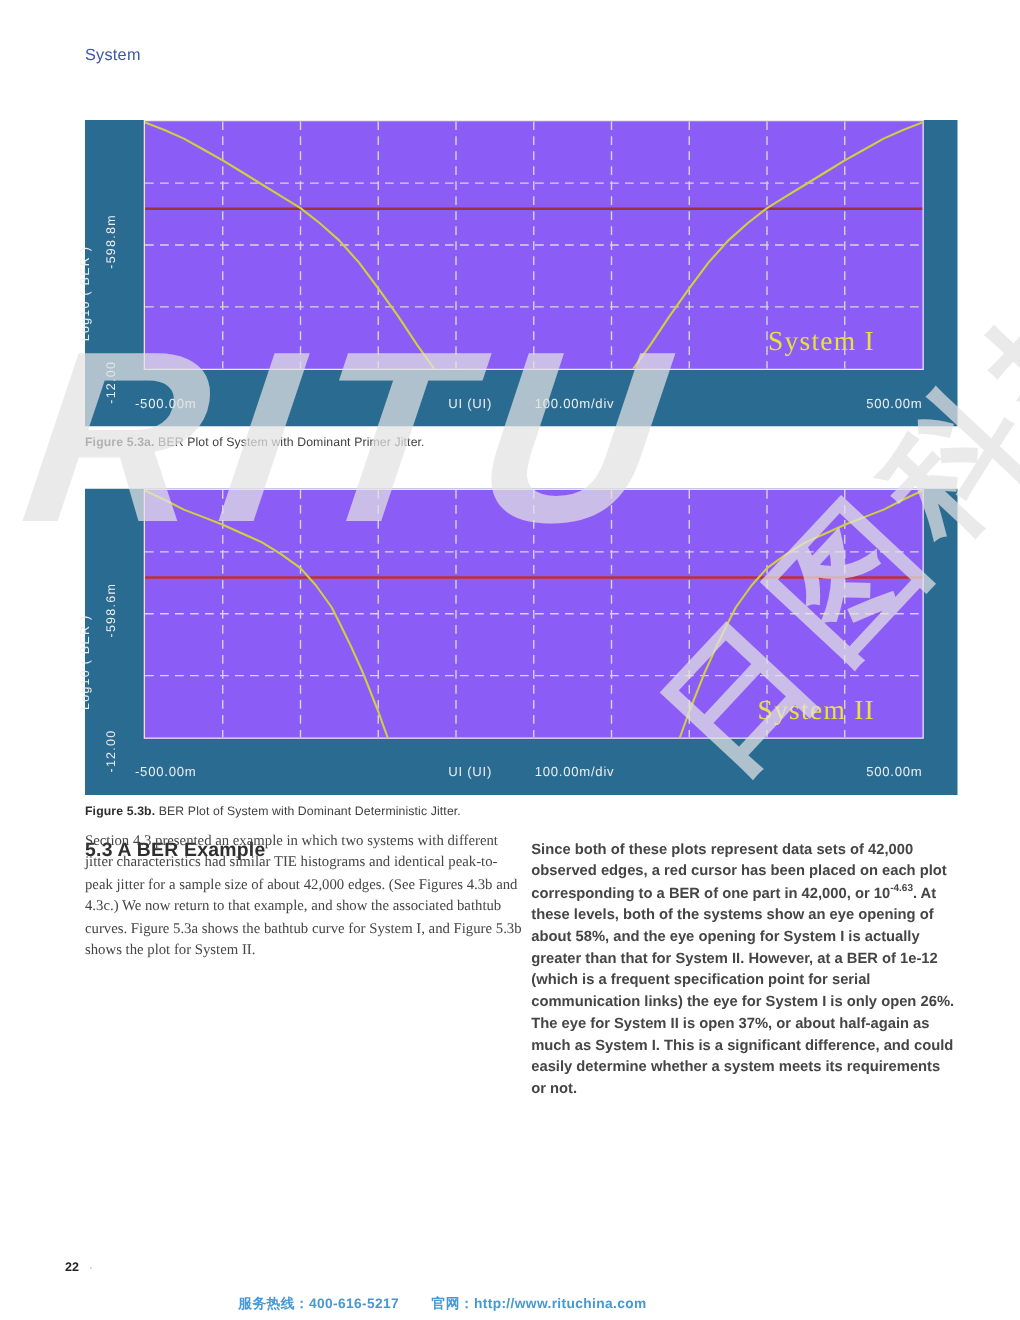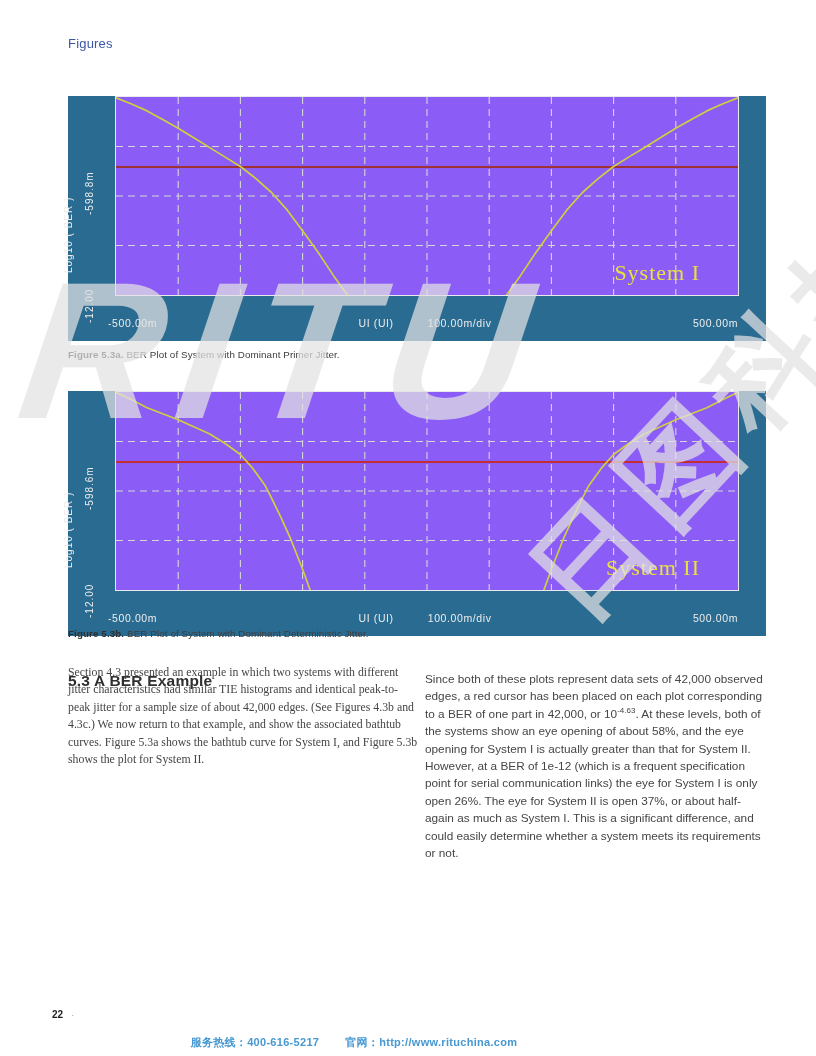--- a/index.html
+++ b/index.html
@@ -43,34 +43,34 @@
     font-size:10.5px; color:#ededed; letter-spacing:0.6px; white-space:nowrap;
   }
   .xcenter { display:flex; gap:34px; }
 
   
   .caption {
     position:absolute; left:68px; margin:0;
     font-size:9.8px; color:#3d3d3d; letter-spacing:0.1px;
   }
   #caption-a { top:349px; }
-  #caption-b { top:628px;text-align:center; }
+  #caption-b { top:644px;text-align:center; }
   .caption b { color:#2e2e2e; }
 
   
   .section-heading {
     position:absolute; left:68px; top:672px; margin:0;
     font-size:15.5px; font-weight:700; color:#2f2f2f; letter-spacing:0.2px;
   }
   .col-text {
     position:absolute; margin:0;
     font-size:11.8px; line-height:17.4px; color:#454545;
   }
   #left-col  { left:68px;  top:664px; width:350px;font-family:Liberation Serif, serif; }
-  #right-col { left:425px; top:671px; width:342px; }
+  #right-col { left:425px; top:671px; width:342px;font-weight:bold; }
   #right-col sup { font-size:8px; line-height:0; }
 
   
   .page-number {
     position:absolute; left:52px; top:1009px;
     font-size:10px; font-weight:bold; color:#1f1f1f;text-align:center;
   }
   .page-number .dot { font-weight:normal; color:#9a9a9a; margin-left:8px; font-size:9px; }
   .footer {
     position:absolute; left:0; top:1035px; width:708px; text-align:center;
@@ -92,21 +92,21 @@
     position:absolute; left:498px; top:548px;
     font-size:112px; font-weight:bold; letter-spacing:16px;
     color:#e3e3e3; transform:rotate(-47deg); transform-origin:0 0; white-space:nowrap;
   }
 </style>
 </head>
 <body>
 
 <div class="page">
 
-  <div class="header-label">Figures</div>
+  <div class="header-label">System</div>
 
   <div class="plot-card" id="fig-a">
     <span class="vtext ytick-top">-598.8m</span>
     <span class="vtext ylabel-mid">Log10 ( BER )</span>
     <span class="vtext ytick-bottom">-12.00</span>
     <div class="plot-area">
       <svg id="chart-svg-0" viewBox="0 0 622 198" preserveAspectRatio="none">
           <line x1="62.2" y1="0" x2="62.2" y2="198" stroke="#d6d6d6" stroke-width="1.1" stroke-dasharray="7 5"></line>
           <line x1="124.4" y1="0" x2="124.4" y2="198" stroke="#d6d6d6" stroke-width="1.1" stroke-dasharray="7 5"></line>
           <line x1="186.6" y1="0" x2="186.6" y2="198" stroke="#d6d6d6" stroke-width="1.1" stroke-dasharray="7 5"></line>

